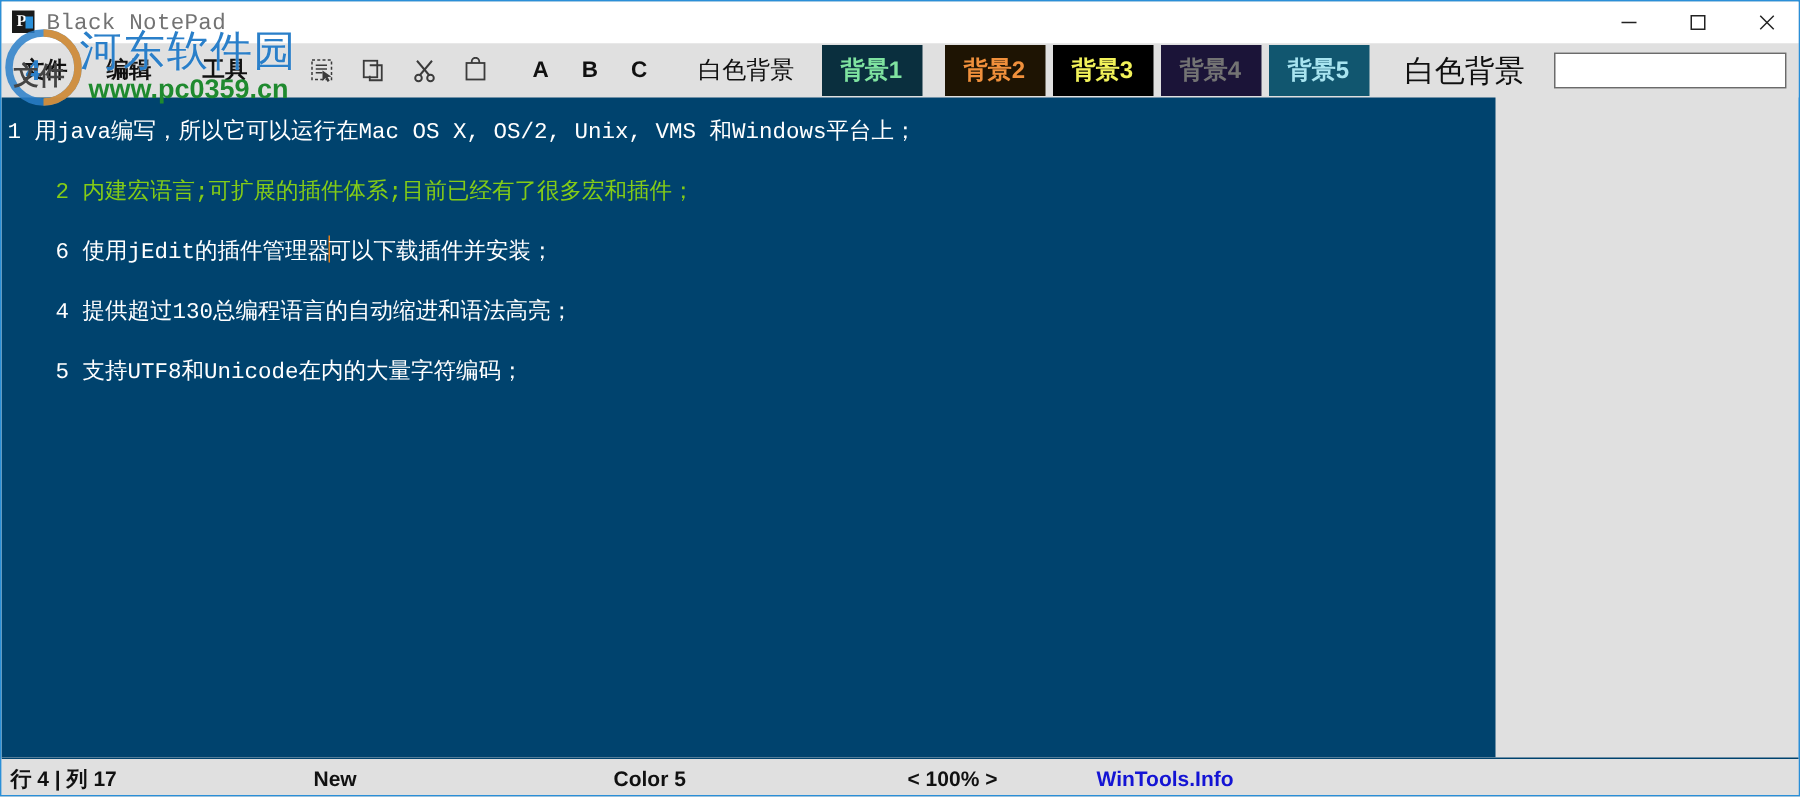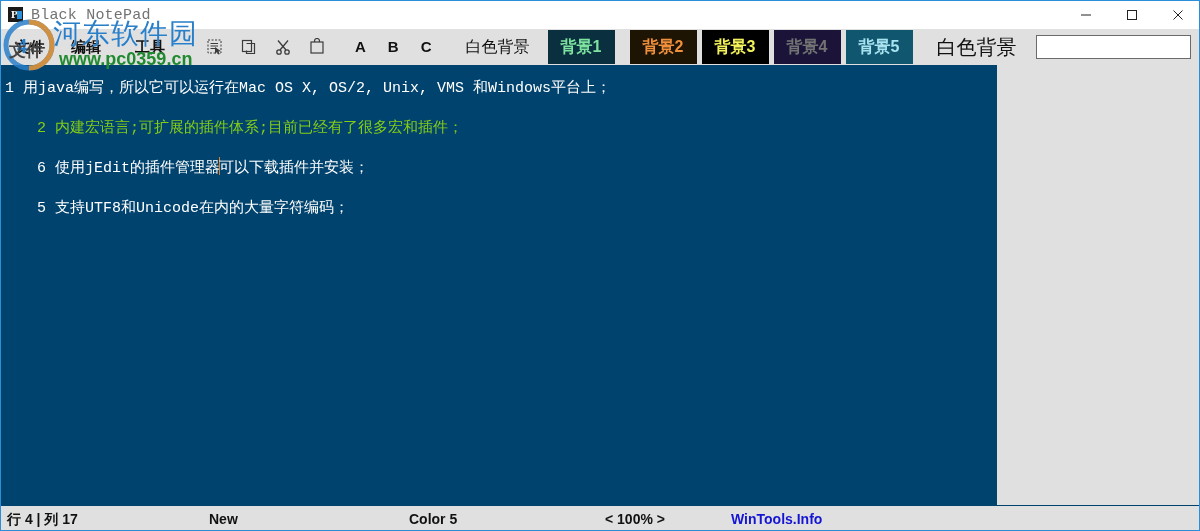--- a/index.html
+++ b/index.html
@@ -378,20 +378,21 @@
     <div class="search-wrap">
       <input class="search-input" type="text" placeholder="" style="">
     </div>
   </div>
 
   <div class="editor" style="background: rgb(0, 67, 110);">
     <div class="editor-inner" id="editor-lines">
         <div class="ed-line first" style="color: rgb(255, 255, 255);"><span>1 用java编写，所以它可以运行在Mac OS X, OS/2, Unix, VMS 和Windows平台上；</span></div>
         <div class="ed-line indent" style="color: #84cc16;"><span>2 内建宏语言;可扩展的插件体系;目前已经有了很多宏和插件；</span></div>
         <div class="ed-line indent" style="color: rgb(255, 255, 255);"><span>6 使用jEdit的插件管理器</span><span class="caret"></span><span>可以下载插件并安装；</span></div>
+        <div class="ed-line indent" style="color: rgb(255, 255, 255);"><span>4 提供超过130总编程语言的自动缩进和语法高亮；</span></div>
         <div class="ed-line indent" style="color: rgb(255, 255, 255);"><span>5 支持UTF8和Unicode在内的大量字符编码；</span></div>
       </div>
   </div>
 
   <div class="statusbar">
     <div class="st-cell st-pos">行 4 | 列 17</div>
     <div class="st-cell st-file">New</div>
     <div class="st-cell st-color">Color 5</div>
     <div class="st-cell st-zoom">&lt; 100% &gt;</div>
     <div class="st-cell st-brand" style="color: rgb(20, 20, 212);">WinTools.Info</div>

